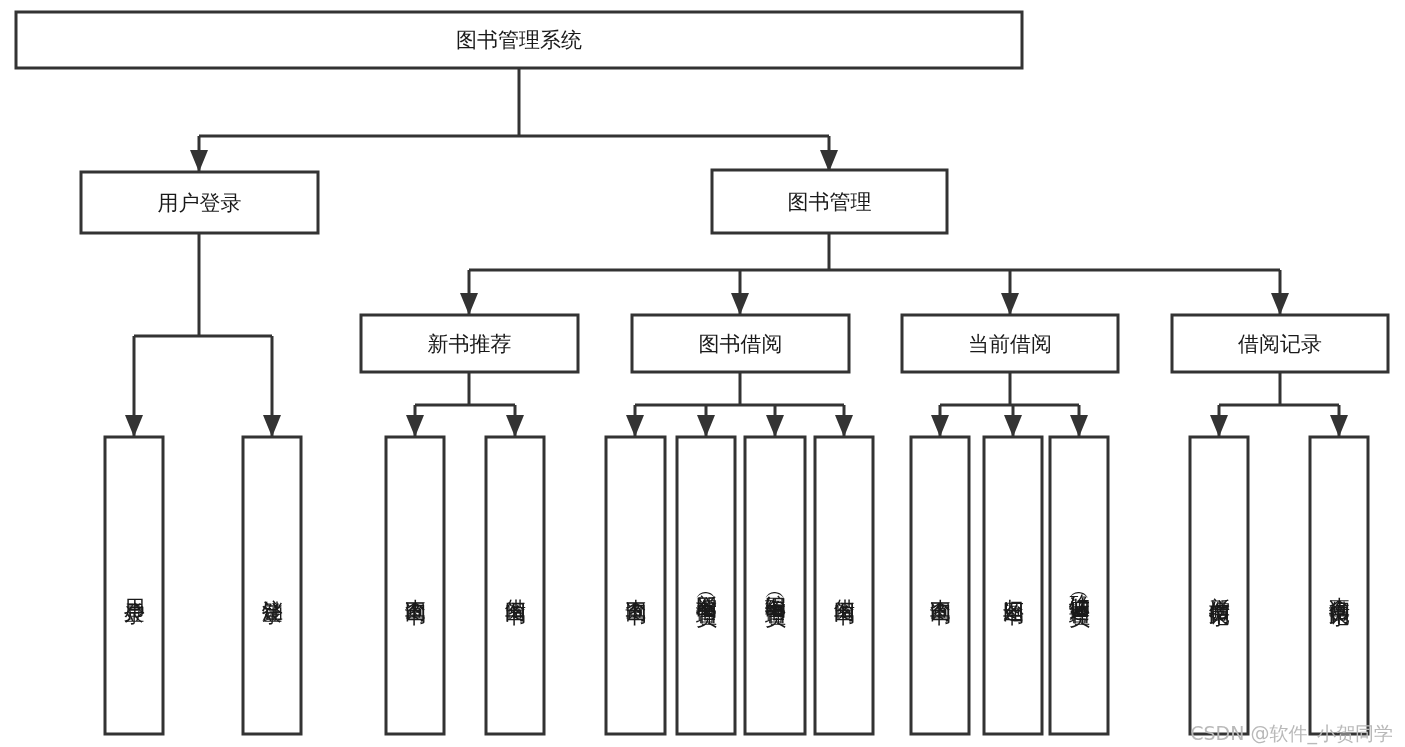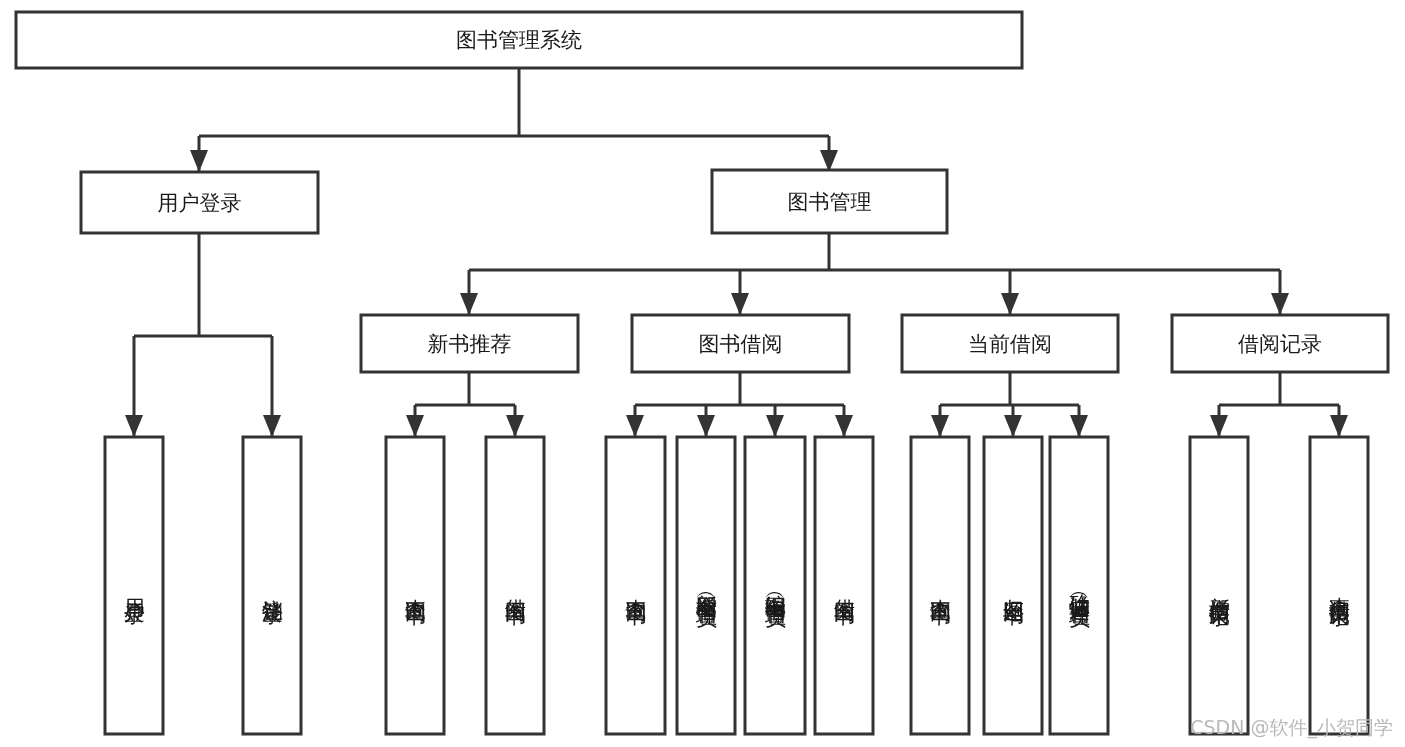--- a/index.html
+++ b/index.html
@@ -60,21 +60,21 @@
     display: flex;
     align-items: center;
     justify-content: center;
     text-align: center;
     white-space: nowrap;
     pointer-events: none;
   }
   .watermark {
     position: absolute;
     right: 12px;
-    bottom: 6px;
+    bottom: 0;
     font-family: "DejaVu Sans", "Liberation Sans", sans-serif;
     font-size: 19px;
     color: #b9b9b9;
     white-space: nowrap;
     user-select: none;
   }
 </style>
 </head>
 <body>
 

